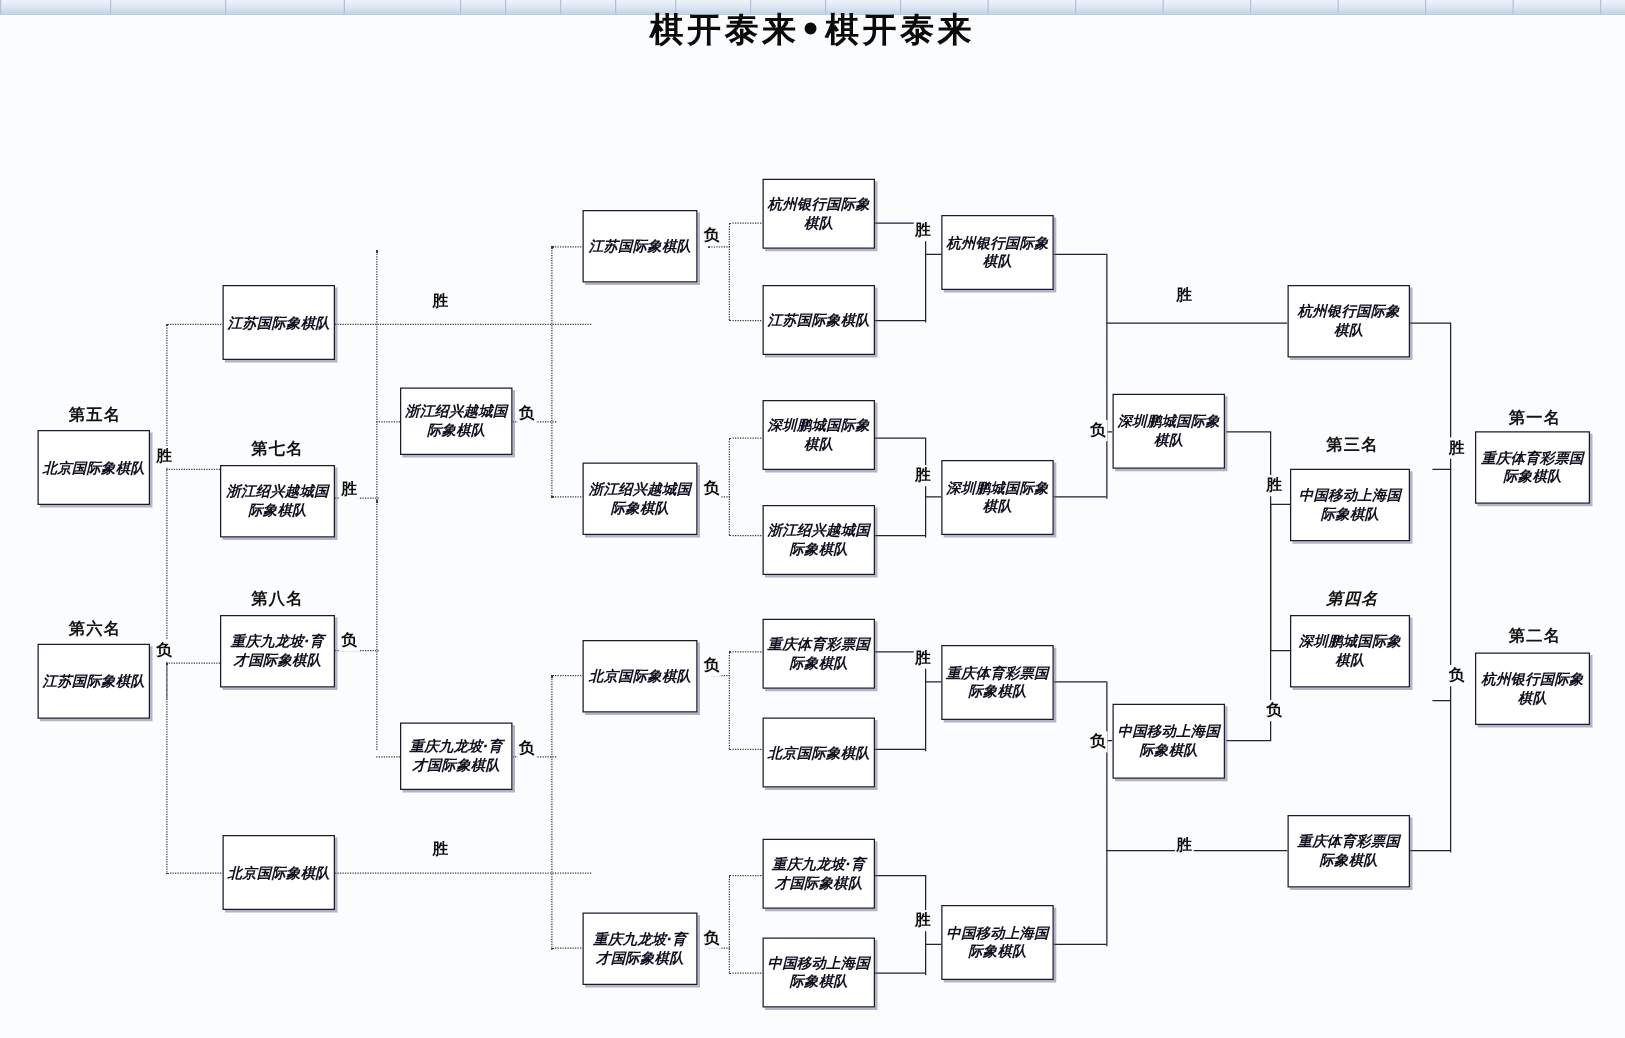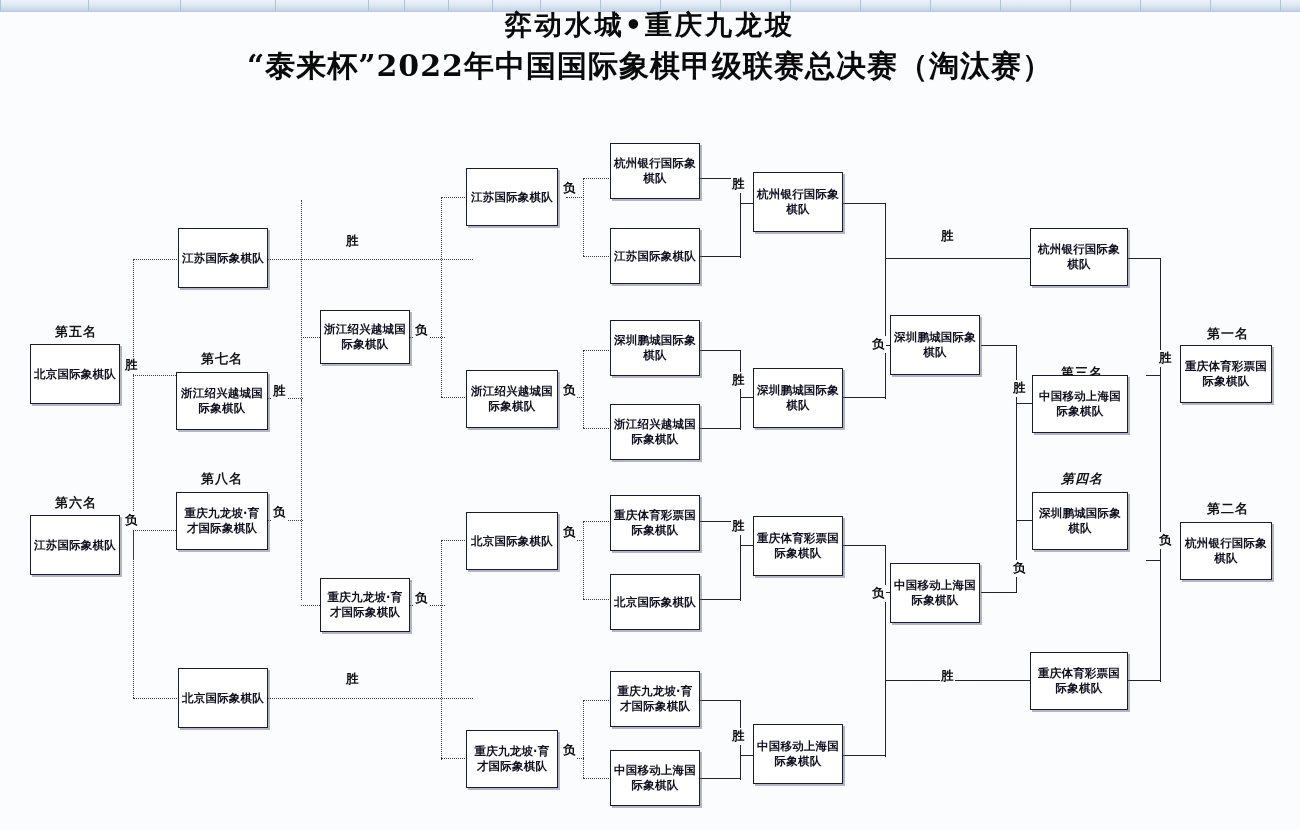--- a/index.html
+++ b/index.html
@@ -45,21 +45,21 @@
     display:flex;align-items:center;justify-content:center;
     text-align:center;
     font-size:11.5px;line-height:15px;
     color:#101020;
     padding:1px 3px;
     box-sizing:border-box;
     font-weight:600;
     letter-spacing:.2px;
   }
   .box.thin{border-width:1.2px;}
-  .box span{display:block;}
+  .box span{display:block;font-style:italic;}
 
   
   .rank{
     position:absolute;z-index:3;
     font-size:13px;font-weight:bold;color:#141414;
     letter-spacing:1px;text-align:center;
     font-family:"DejaVu Sans","Liberation Sans",sans-serif;
   }
 
   
@@ -105,22 +105,21 @@
     <div class="tick" style="left: 1000px;"></div>
     <div class="tick" style="left: 1070px;"></div>
     <div class="tick" style="left: 1140px;"></div>
     <div class="tick" style="left: 1210px;"></div>
     <div class="tick" style="left: 1280px;"></div>
   </div>
 
 <div id="canvas">
 
   <div class="title-wrap">
-    <div class="title1">弈动水城•重庆九龙坡</div>
-    <div class="title2">“泰来杯”2022年中国国际象棋甲级联赛总决赛（淘汰赛）</div>
+    <div class="title1">棋开泰来•棋开泰来</div>
   </div>
 
   <div class="dot-v" style="left:133px;top:259px;height:300px;"></div>
   <div class="dot-v" style="left:133px;top:530px;height:168px;"></div>
   <div class="dot-v" style="left:301px;top:200px;height:200px;"></div>
   <div class="dot-v" style="left:301px;top:400px;height:200px;"></div>
   <div class="dot-v" style="left:441px;top:197px;height:200px;"></div>
   <div class="dot-v" style="left:441px;top:540px;height:220px;"></div>
 
   <div class="dot-h" style="left:133px;top:259px;width:340px;"></div>
@@ -329,21 +328,21 @@
   <div class="res" style="left:940px;top:228px;">胜</div>
   <div class="res" style="left:940px;top:668px;">胜</div>
 
   <div class="box" style="left:1030px;top:228px;width:98px;height:58px;">
     <span>杭州银行国际象棋队</span>
   </div>
   <div class="box" style="left:1030px;top:652px;width:98px;height:58px;">
     <span>重庆体育彩票国际象棋队</span>
   </div>
 
-  <div class="rank" style="left:1032px;top:347px;width:100px;margin-top:17px;">第三名</div>
+  <div class="rank" style="left:1032px;top:347px;width:100px;">第三名</div>
   <div class="box" style="left:1032px;top:375px;width:96px;height:58px;">
     <span>中国移动上海国际象棋队</span>
   </div>
   <div class="res" style="left:1012px;top:380px;">胜</div>
 
   <div class="rank" style="left:1032px;top:470px;width:100px;font-style:italic;">第四名</div>
   <div class="box" style="left:1032px;top:492px;width:96px;height:58px;">
     <span>深圳鹏城国际象棋队</span>
   </div>
   <div class="res" style="left:1012px;top:560px;">负</div>

